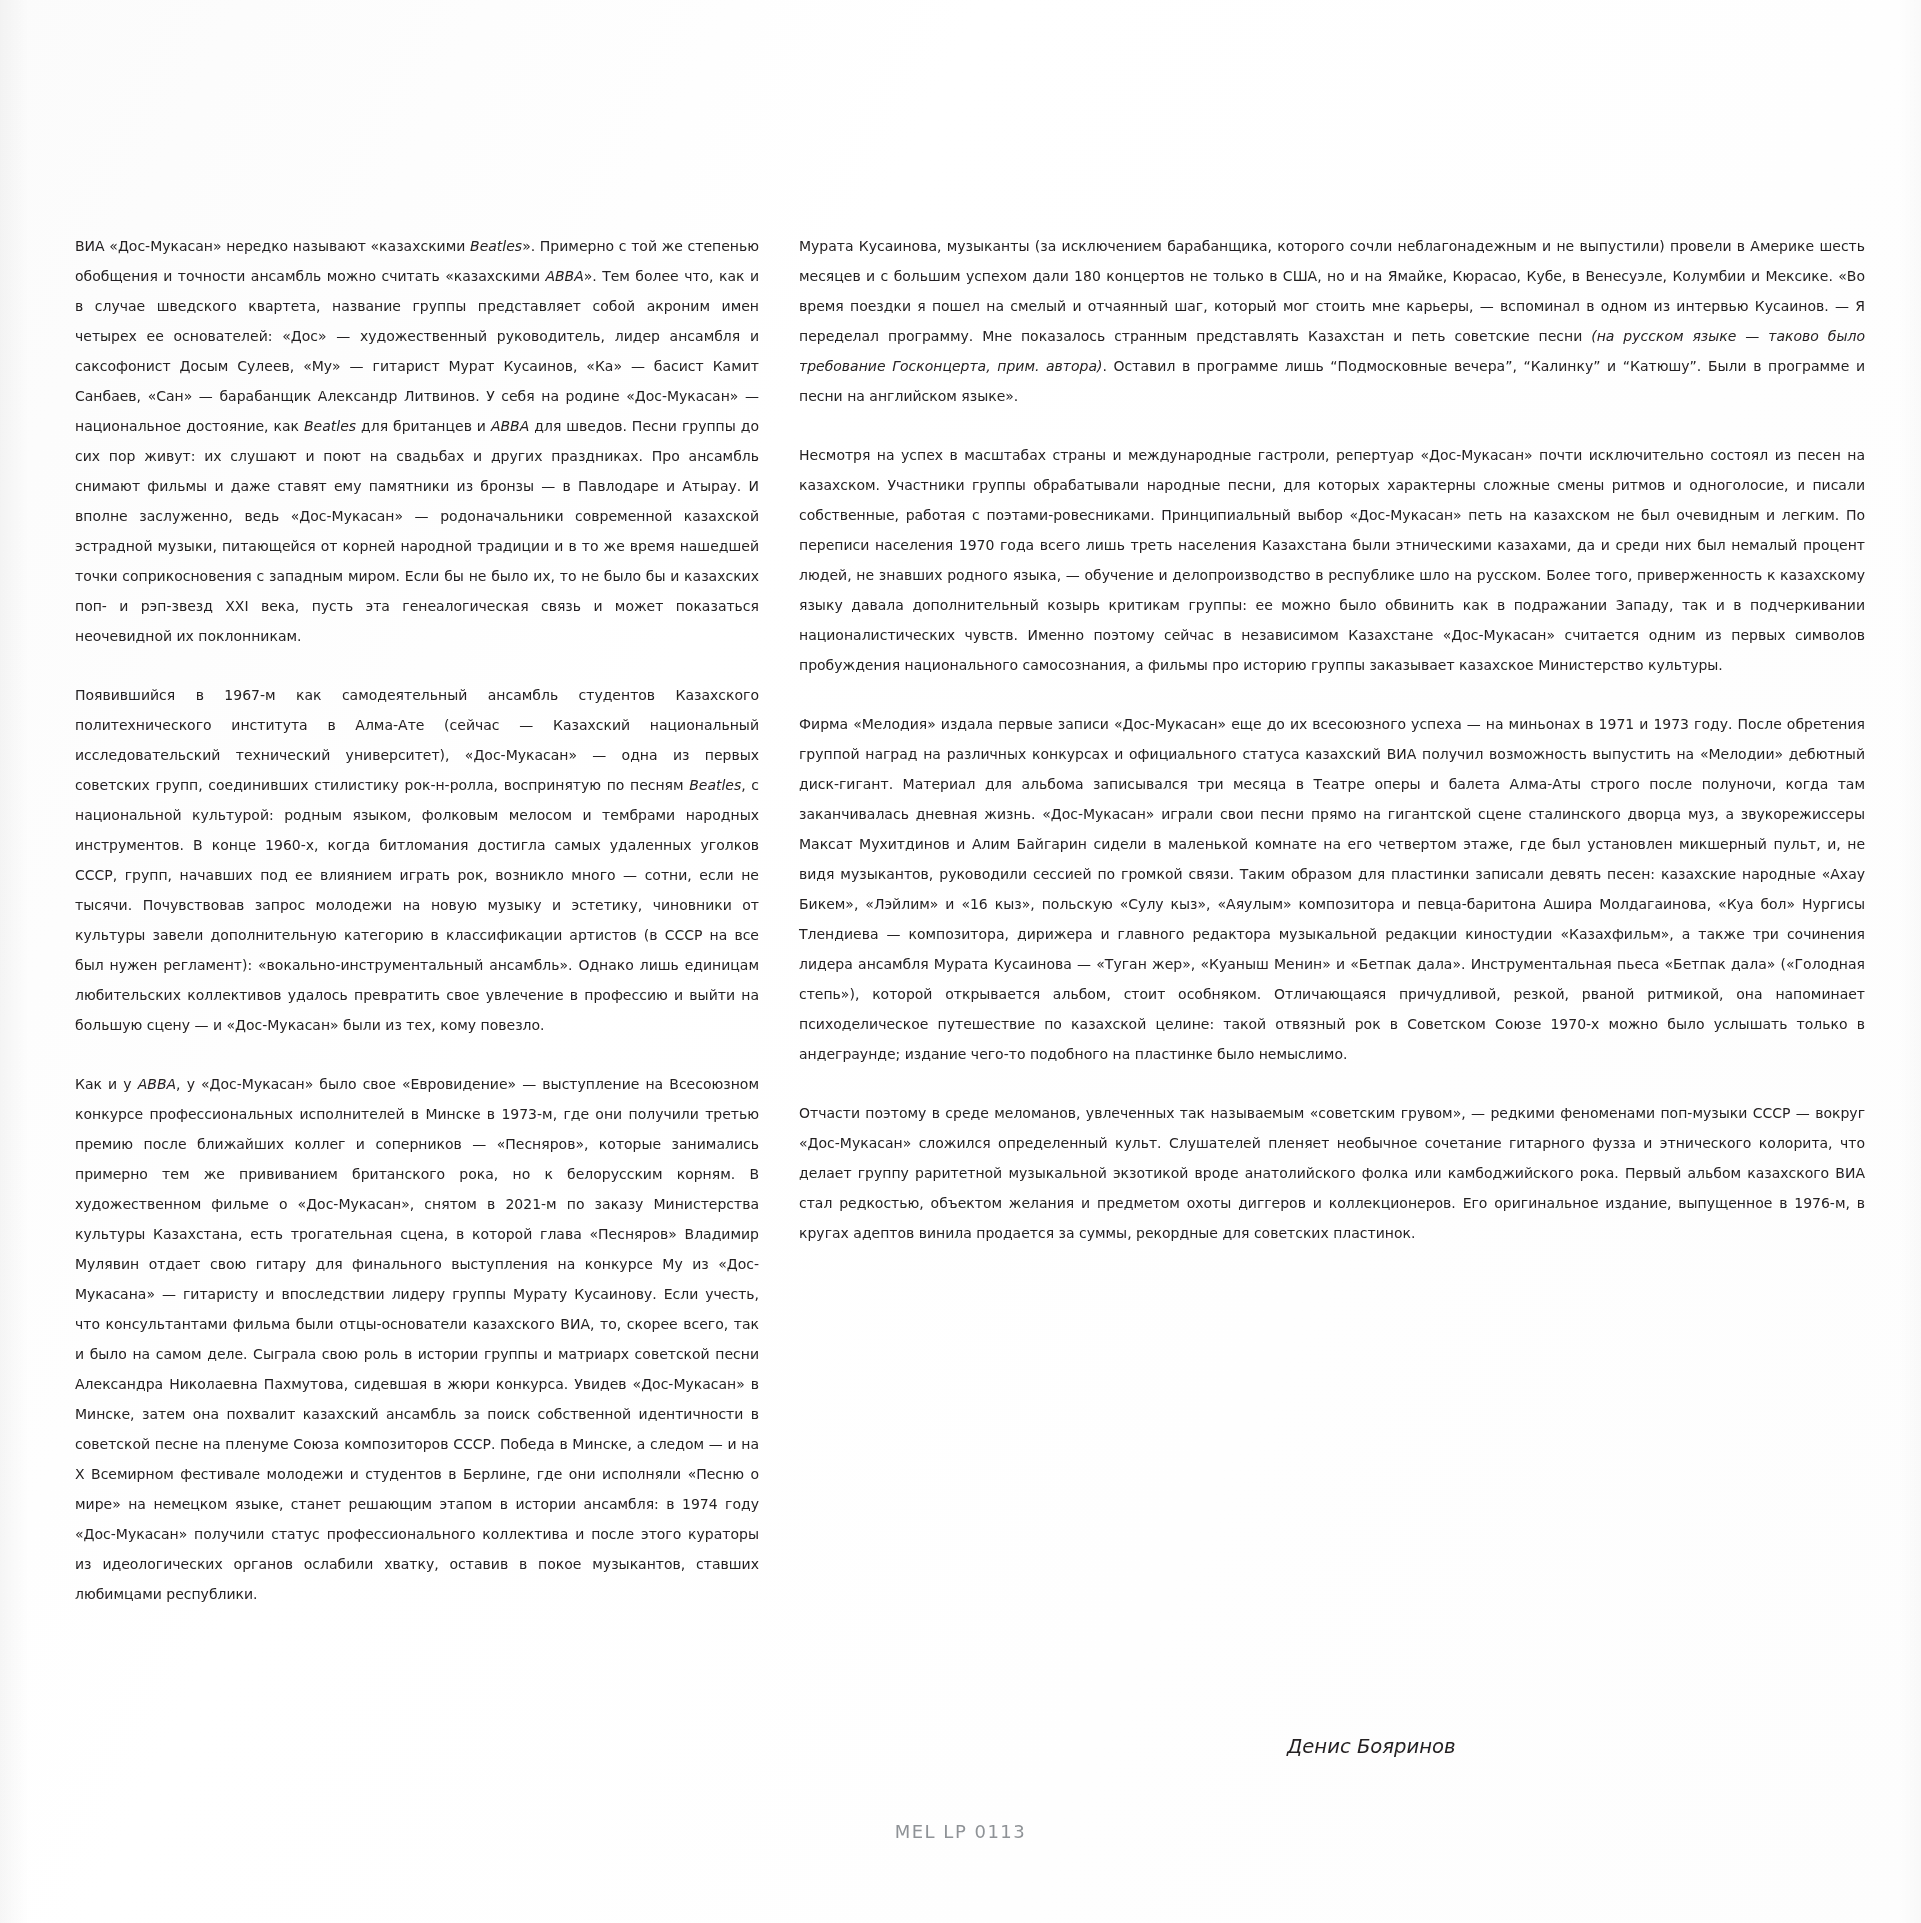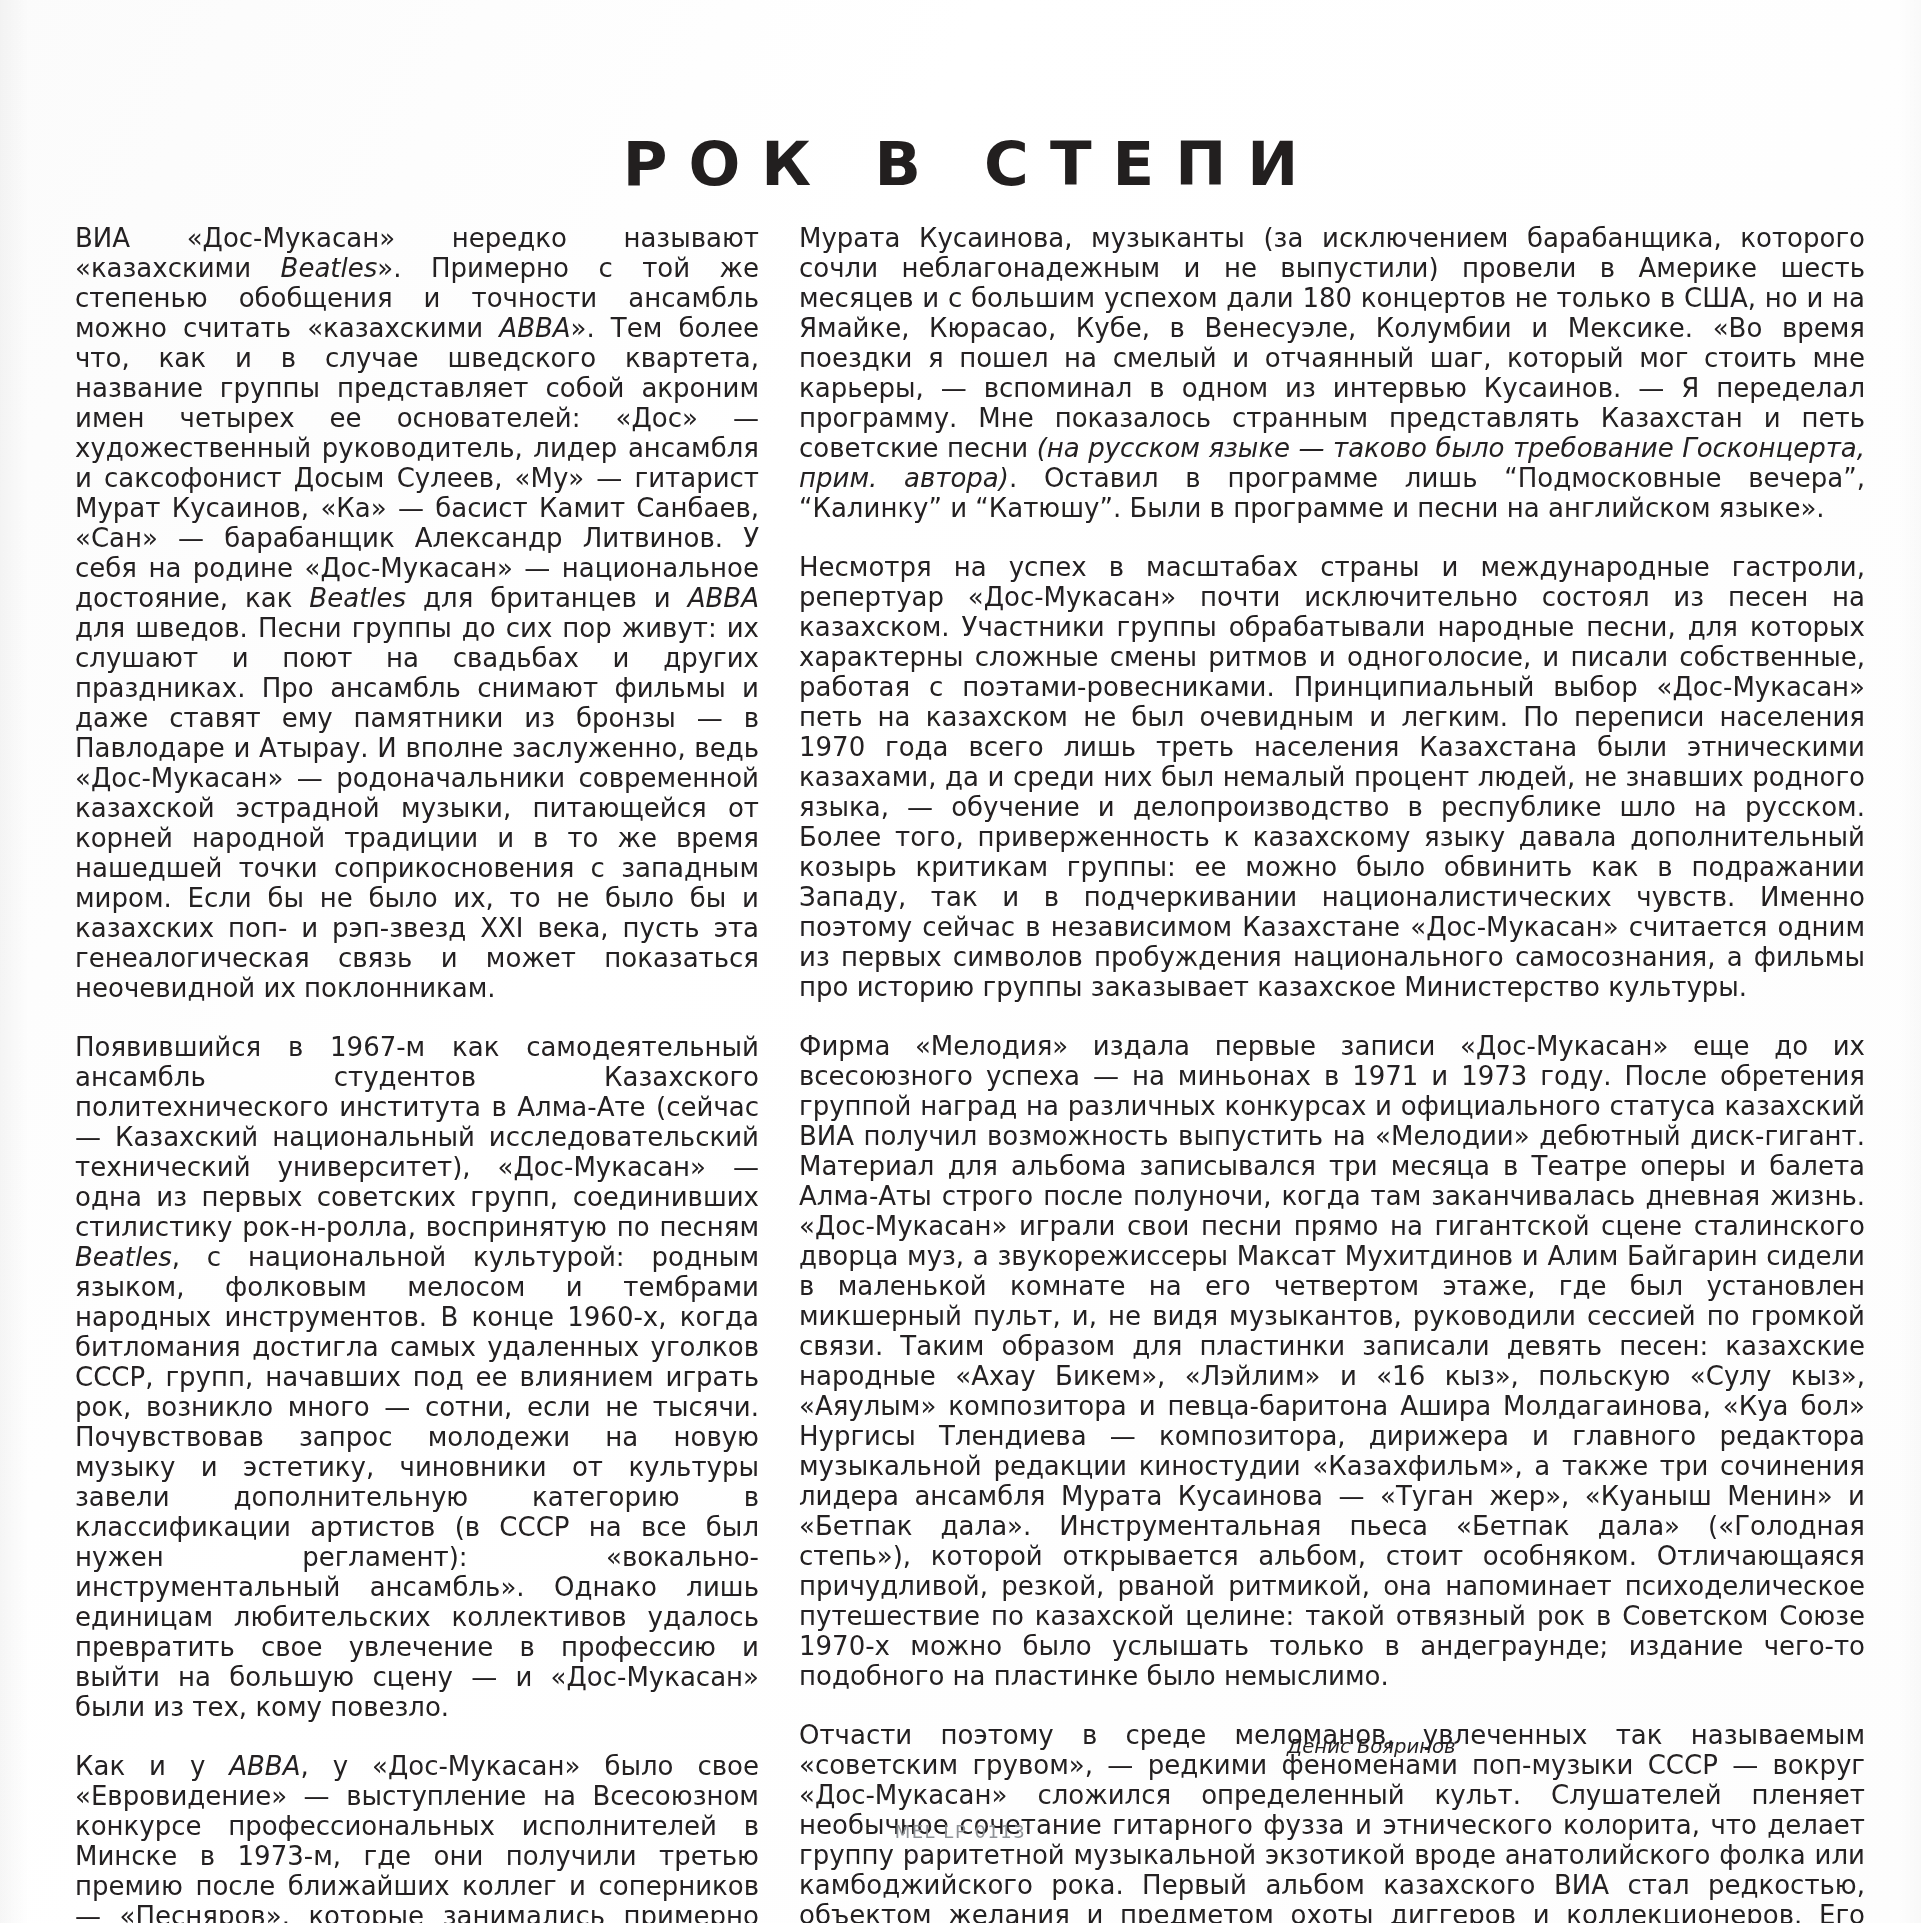--- a/index.html
+++ b/index.html
@@ -62,22 +62,22 @@
   .col {
     width: 684px;
     flex: 0 0 684px;
   }
   .col.right {
     width: 1066px;
     flex: 0 0 1066px;
   }
 
   p.para {
-    margin: 4px 0 29px 0;
-    font-size: 26px;
+    margin: 12px 0 29px 0;
+    font-size: 14px;
     line-height: 30px;
     text-align: justify;
     text-justify: inter-word;
     hyphens: none;
     color: #242122;
     font-weight: 400;
   }
   p.para:last-child {
     margin-bottom: 0;
   }
@@ -104,21 +104,20 @@
     letter-spacing: 1.5px;
     color: #8e9296;
     font-weight: 400;
   }
 </style>
 </head>
 <body>
 
 <div class="page">
 
-  <h1 class="title">РОК В СТЕПИ</h1>
 
   <div class="columns">
 
     <div class="col left">
       <p class="para">ВИА «Дос-Мукасан» нередко называют «казахскими <em>Beatles</em>». Примерно с той же степенью обобщения и точности ансамбль можно считать «казахскими <em>ABBA</em>». Тем более что, как и в случае шведского квартета, название группы представляет собой акроним имен четырех ее основателей: «Дос» — художественный руководитель, лидер ансамбля и саксофонист Досым Сулеев, «Му» — гитарист Мурат Кусаинов, «Ка» — басист Камит Санбаев, «Сан» — барабанщик Александр Литвинов. У себя на родине «Дос-Мукасан» — национальное достояние, как <em>Beatles</em> для британцев и <em>ABBA</em> для шведов. Песни группы до сих пор живут: их слушают и поют на свадьбах и других праздниках. Про ансамбль снимают фильмы и даже ставят ему памятники из бронзы — в Павлодаре и Атырау. И вполне заслуженно, ведь «Дос-Мукасан» — родоначальники современной казахской эстрадной музыки, питающейся от корней народной традиции и в то же время нашедшей точки соприкосновения с западным миром. Если бы не было их, то не было бы и казахских поп- и рэп-звезд XXI века, пусть эта генеалогическая связь и может показаться неочевидной их поклонникам.</p>
       <p class="para">Появившийся в 1967-м как самодеятельный ансамбль студентов Казахского политехнического института в Алма-Ате (сейчас — Казахский национальный исследовательский технический университет), «Дос-Мукасан» — одна из первых советских групп, соединивших стилистику рок-н-ролла, воспринятую по песням <em>Beatles</em>, с национальной культурой: родным языком, фолковым мелосом и тембрами народных инструментов. В конце 1960-х, когда битломания достигла самых удаленных уголков СССР, групп, начавших под ее влиянием играть рок, возникло много — сотни, если не тысячи. Почувствовав запрос молодежи на новую музыку и эстетику, чиновники от культуры завели дополнительную категорию в классификации артистов (в СССР на все был нужен регламент): «вокально-инструментальный ансамбль». Однако лишь единицам любительских коллективов удалось превратить свое увлечение в профессию и выйти на большую сцену — и «Дос-Мукасан» были из тех, кому повезло.</p>
       <p class="para">Как и у <em>ABBA</em>, у «Дос-Мукасан» было свое «Евровидение» — выступление на Всесоюзном конкурсе профессиональных исполнителей в Минске в 1973-м, где они получили третью премию после ближайших коллег и соперников — «Песняров», которые занимались примерно тем же прививанием британского рока, но к белорусским корням. В художественном фильме о «Дос-Мукасан», снятом в 2021-м по заказу Министерства культуры Казахстана, есть трогательная сцена, в которой глава «Песняров» Владимир Мулявин отдает свою гитару для финального выступления на конкурсе Му из «Дос-Мукасана» — гитаристу и впоследствии лидеру группы Мурату Кусаинову. Если учесть, что консультантами фильма были отцы-основатели казахского ВИА, то, скорее всего, так и было на самом деле. Сыграла свою роль в истории группы и матриарх советской песни Александра Николаевна Пахмутова, сидевшая в жюри конкурса. Увидев «Дос-Мукасан» в Минске, затем она похвалит казахский ансамбль за поиск собственной идентичности в советской песне на пленуме Союза композиторов СССР. Победа в Минске, а следом — и на X Всемирном фестивале молодежи и студентов в Берлине, где они исполняли «Песню о мире» на немецком языке, станет решающим этапом в истории ансамбля: в 1974 году «Дос-Мукасан» получили статус профессионального коллектива и после этого кураторы из идеологических органов ослабили хватку, оставив в покое музыкантов, ставших любимцами республики.</p>
 
     </div>
 

